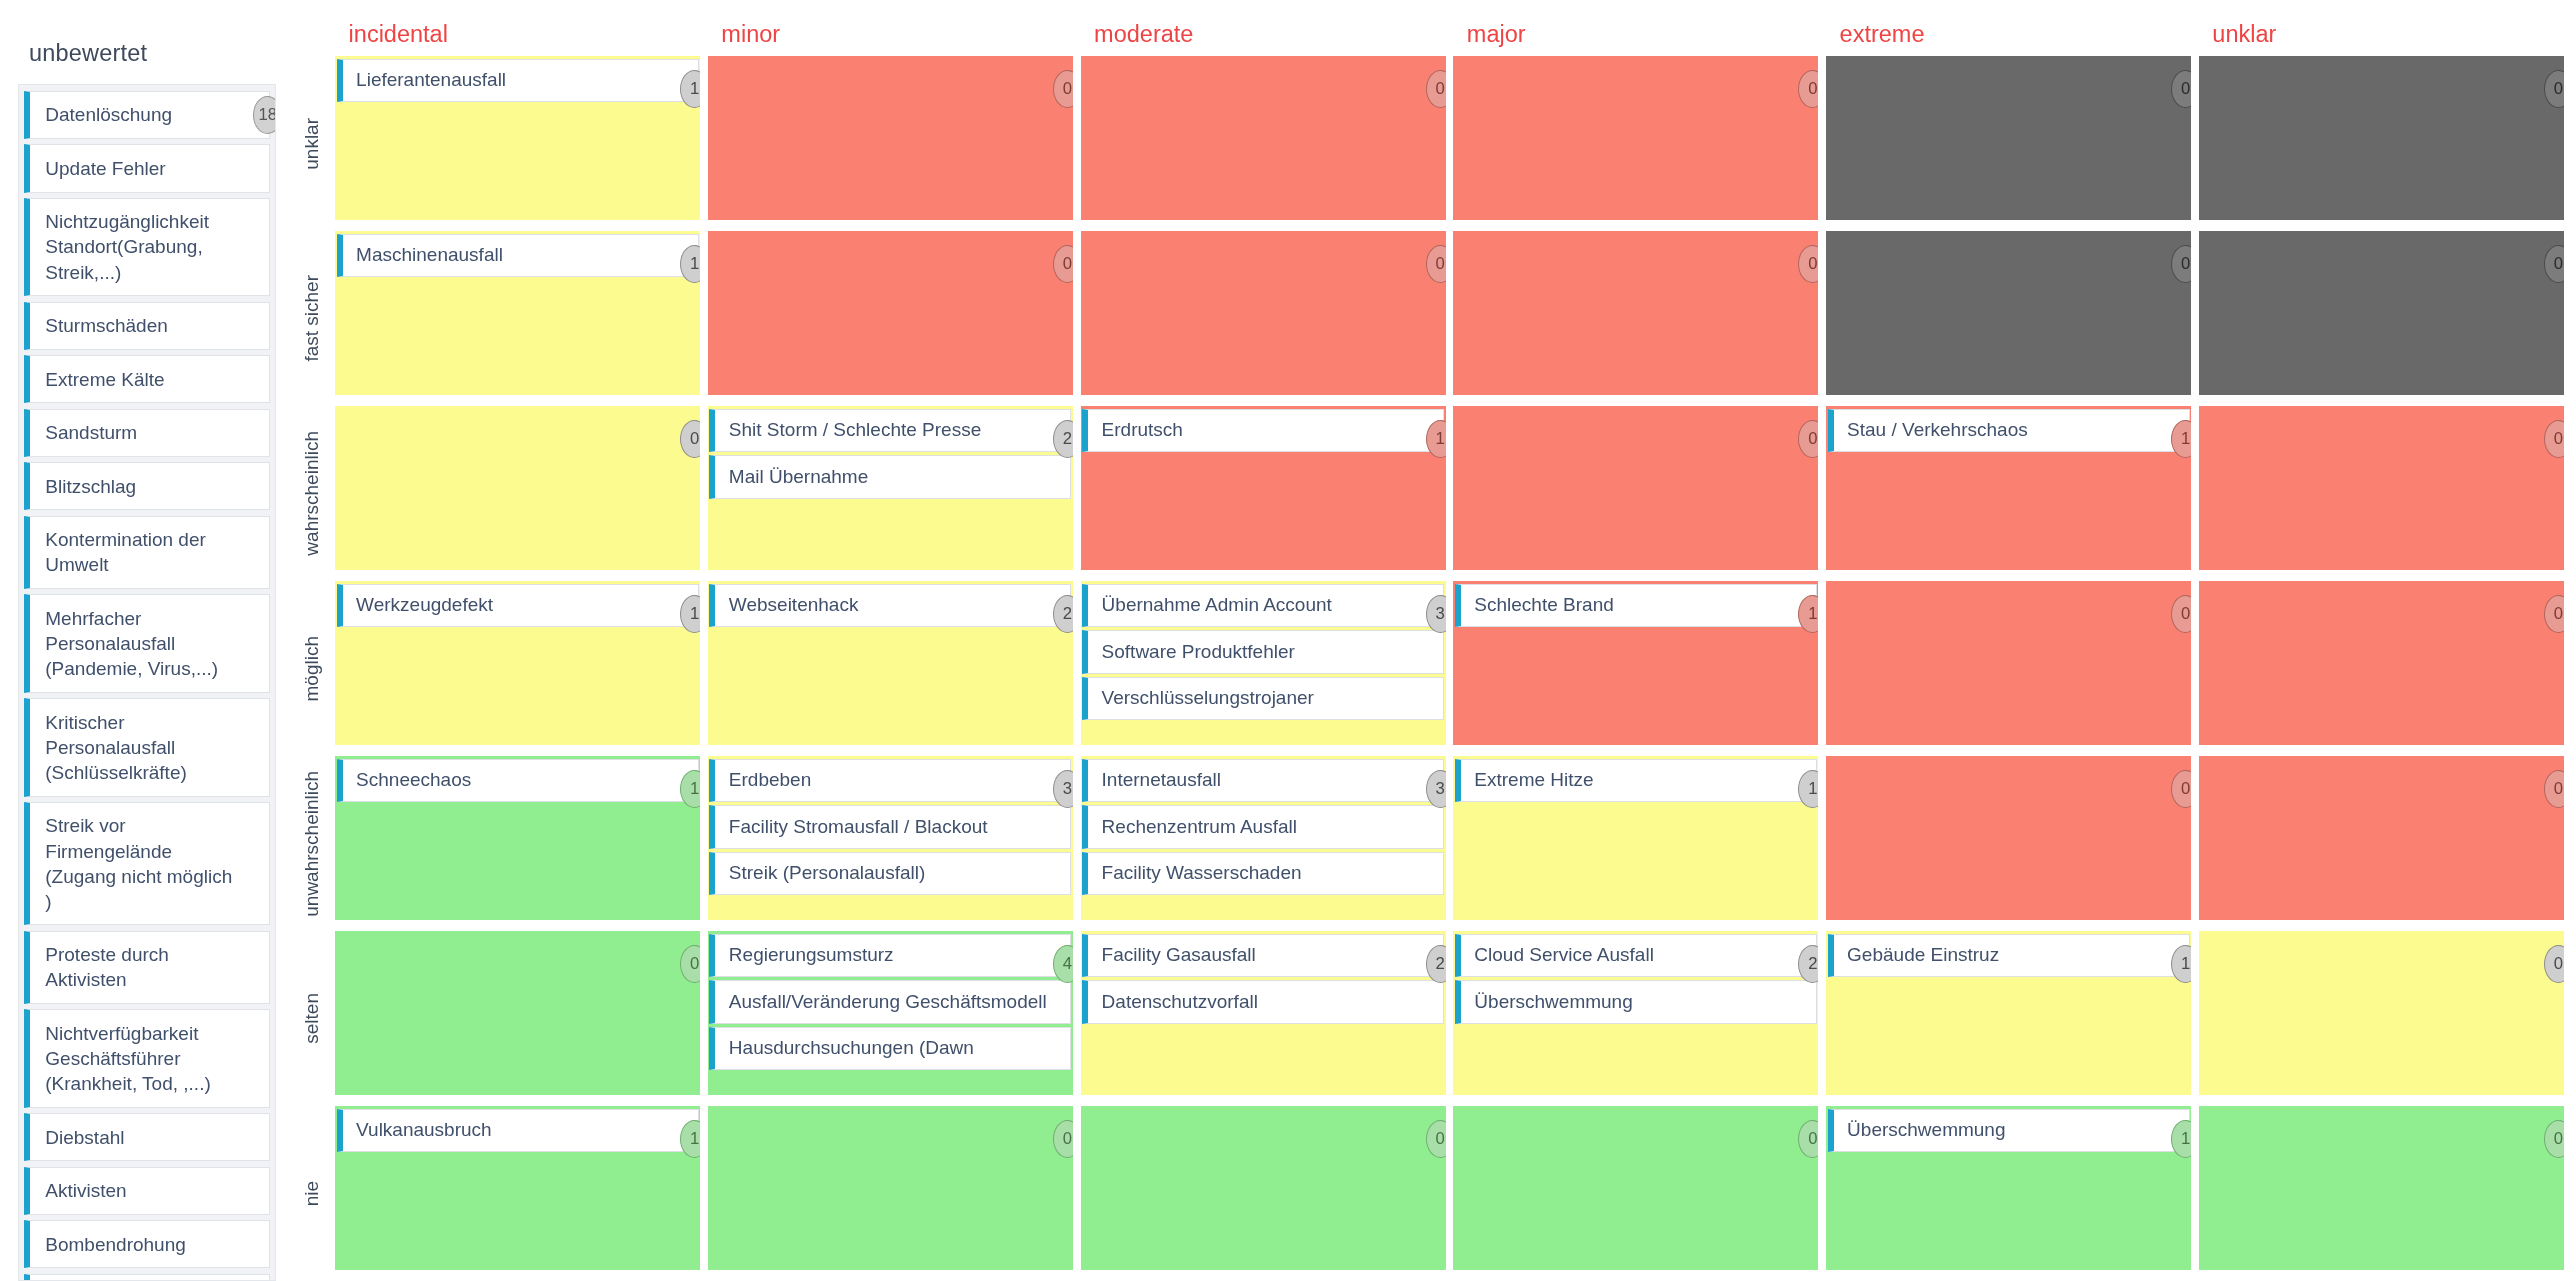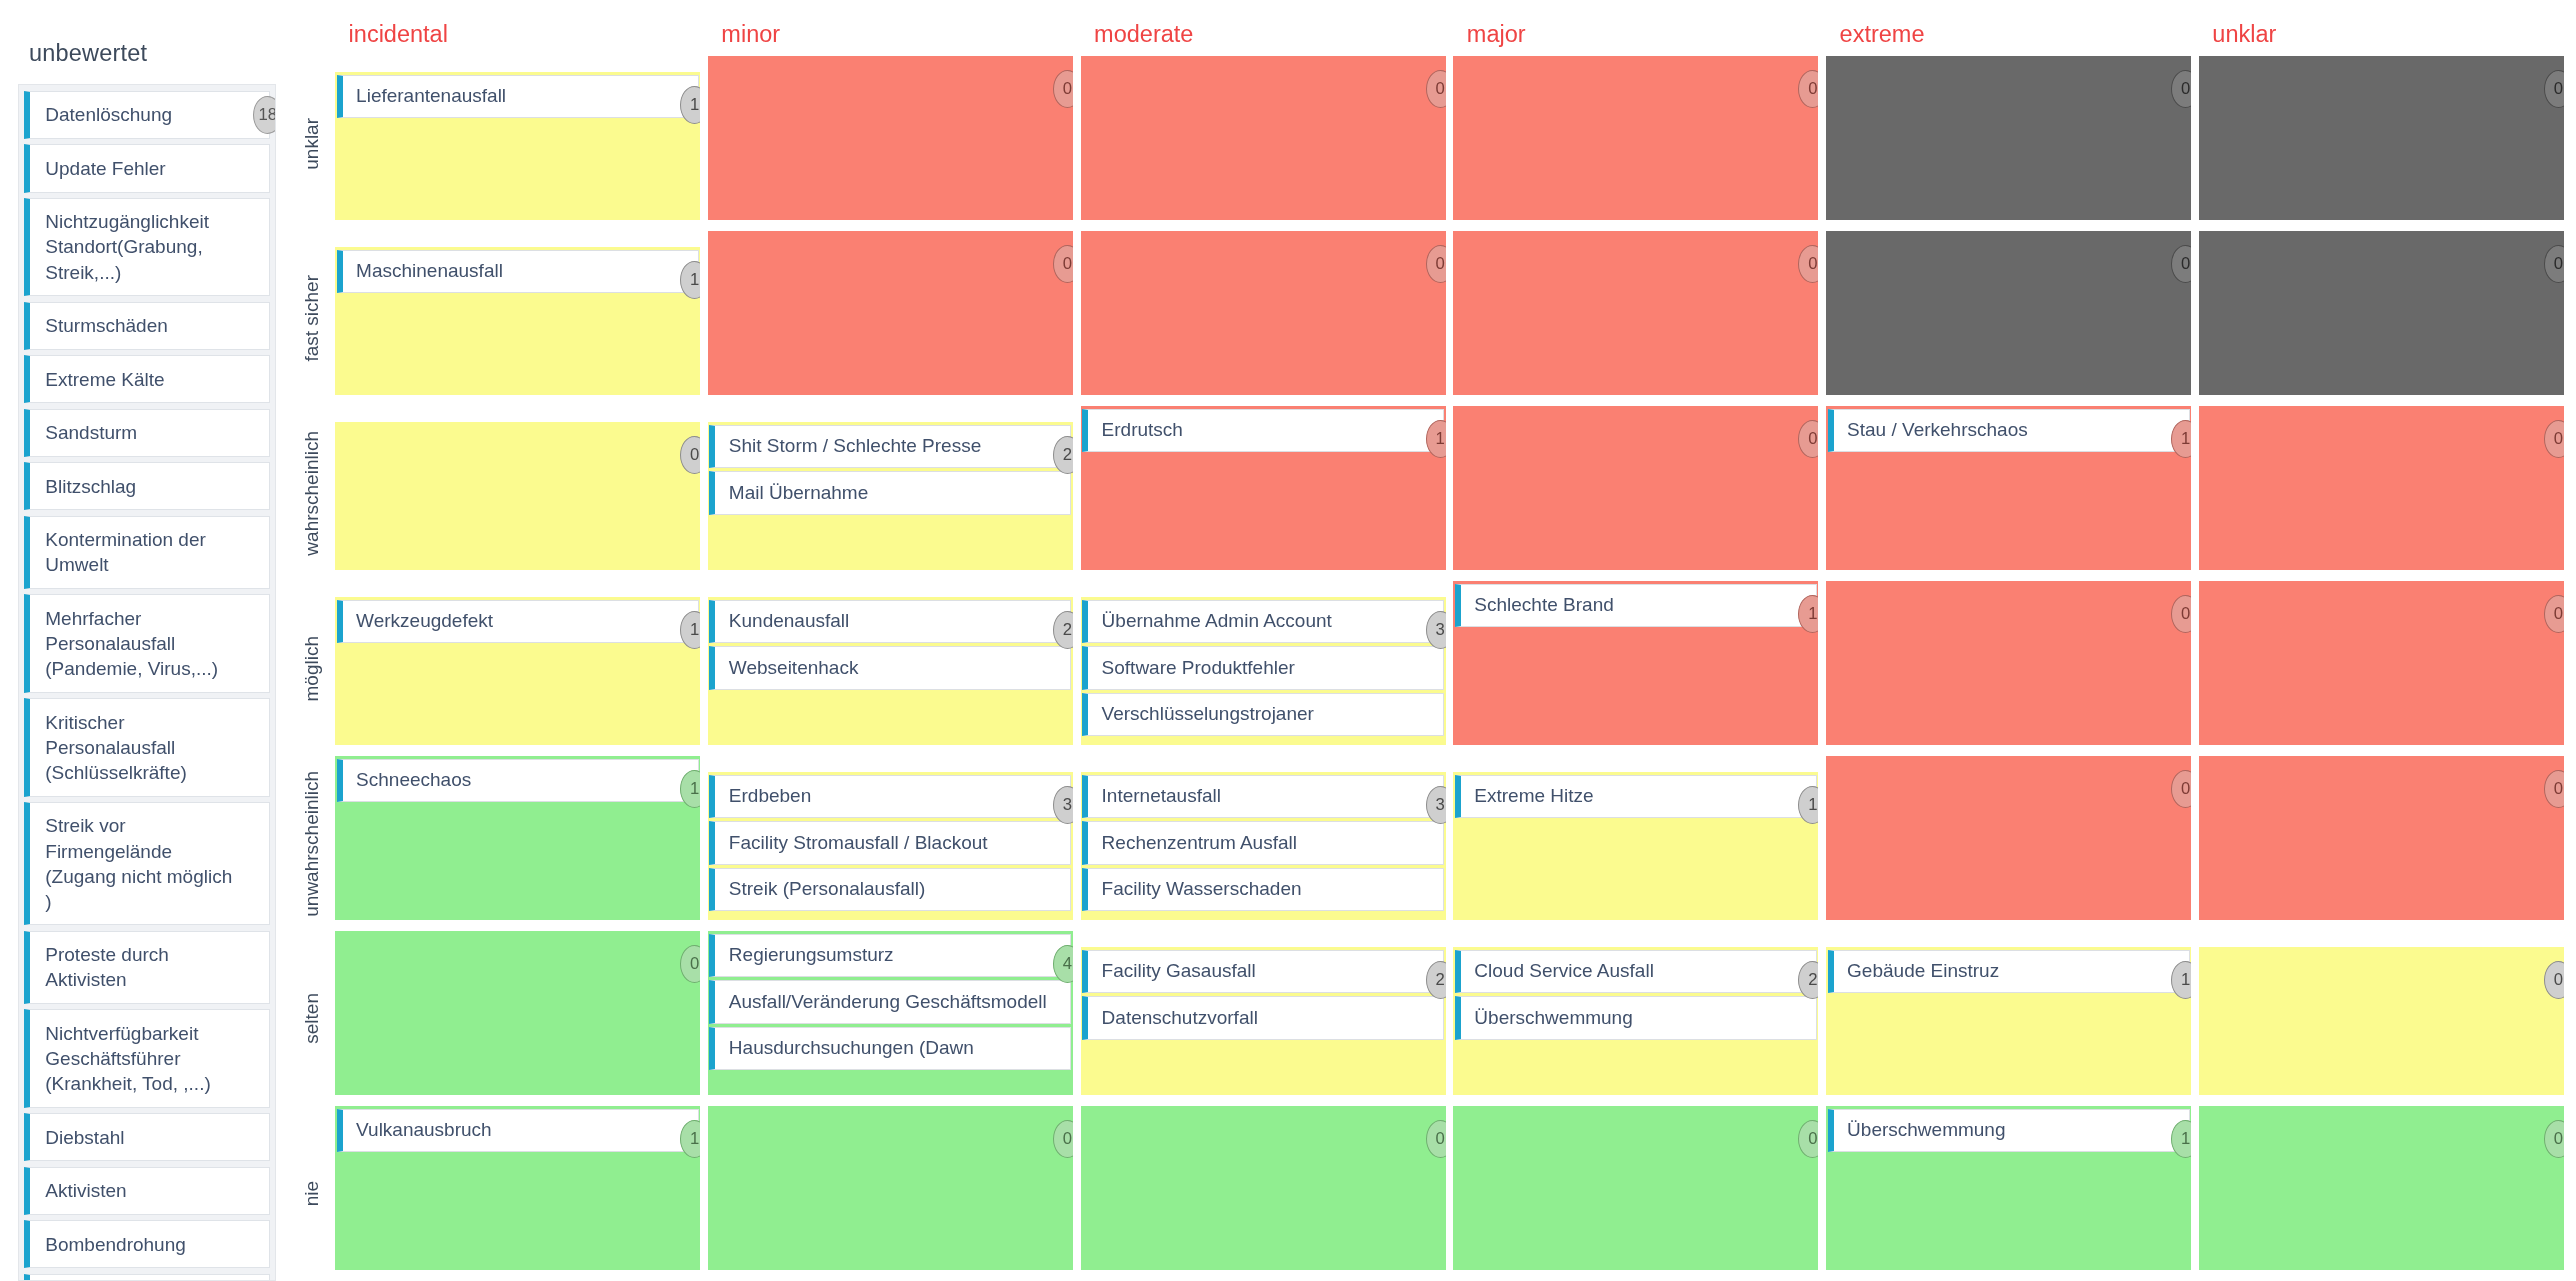--- a/index.html
+++ b/index.html
@@ -120,21 +120,21 @@
   }
   .cell {
     flex: 1 1 0;
     position: relative;
     margin: 0 7.6px 10.6px 0;
     padding: 0;
     min-width: 0;
     overflow: hidden;
   }
   .cell.green  { background: #90EE90; }
-  .cell.yellow { background: #FBFB8F; margin-top: 16px; }
+  .cell.yellow { background: #FBFB8F; }
   .cell.red    { background: #FA8072; }
   .cell.gray   { background: #696969; }
 
   .cell-items {
     position: absolute;
     inset: 0;
     padding: 1.5px 1.5px 0 1.5px;
     display: flex;
     flex-direction: column;
   }
@@ -367,23 +367,20 @@
             <div class="cell-items">
               <div class="item-card">
                 <span>Werkzeugdefekt</span>
               </div>
             </div>
             <span class="cell-badge">1</span>
           </div>
           <div class="cell yellow">
             <div class="cell-items">
               <div class="item-card">
-                <span>Kundenausfall</span>
-              </div>
-              <div class="item-card">
                 <span>Webseitenhack</span>
               </div>
             </div>
             <span class="cell-badge">2</span>
           </div>
           <div class="cell yellow">
             <div class="cell-items">
               <div class="item-card">
                 <span>Übernahme Admin Account</span>
               </div>

